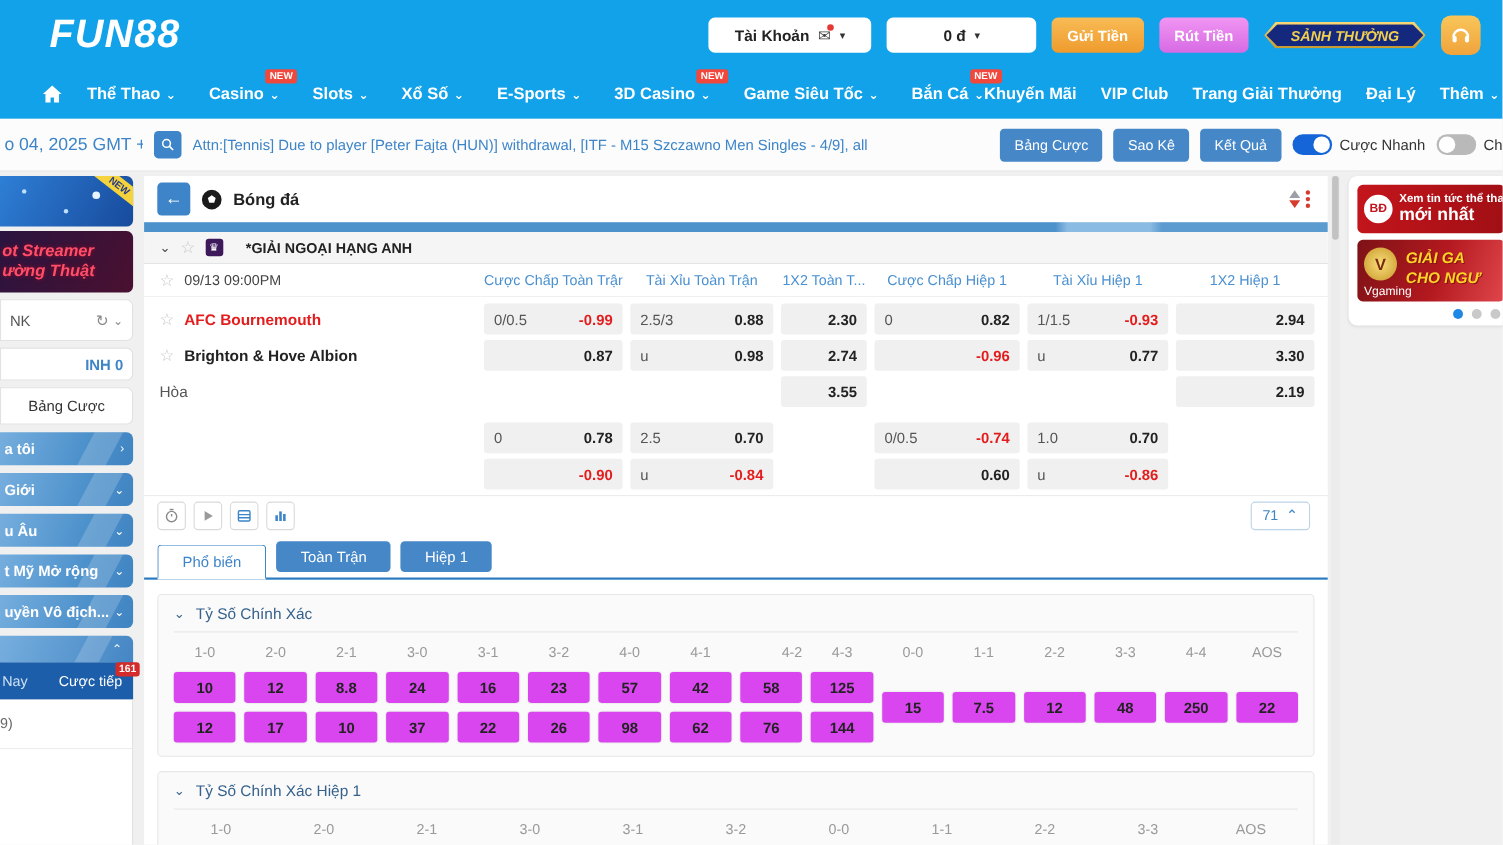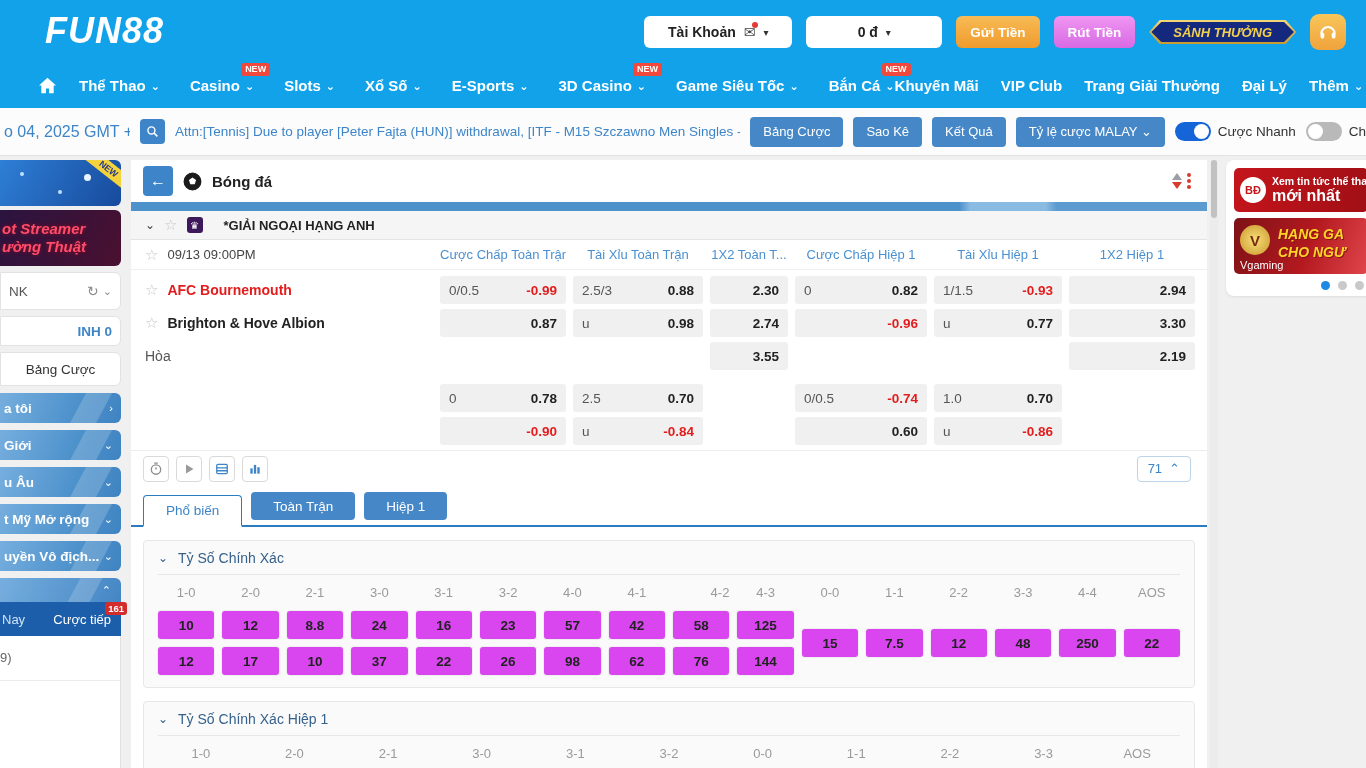--- a/index.html
+++ b/index.html
@@ -279,23 +279,20 @@
     <div class="tk-search">
       <svg width="13" height="13" viewBox="0 0 24 24">
         <circle cx="10" cy="10" r="6.5" stroke="#fff" stroke-width="2.6" fill="none"></circle>
         <path d="M15 15 21 21" stroke="#fff" stroke-width="2.8"></path>
       </svg>
     </div>
     <div class="tk-msg">Attn:[Tennis] Due to player [Peter Fajta (HUN)] withdrawal, [ITF - M15 Szczawno Men Singles - 4/9], all</div>
     <button class="tk-btn">Bảng Cược</button>
     <button class="tk-btn">Sao Kê</button>
     <button class="tk-btn">Kết Quả</button>
-    <button class="tk-btn">
-      <span>Tỷ lệ cược MALAY</span> ⌄
-    </button>
     <div class="toggle-wrap">
       <div class="toggle on">
           <span class="knob"></span>
         </div>
       <span class="toggle-label">Cược Nhanh</span>
     </div>
     <div class="toggle-wrap">
       <div class="toggle off">
           <span class="knob"></span>
         </div>
@@ -634,21 +631,21 @@
         <span class="news-logo">BĐ</span>
         <span class="news-txt">
           <div class="l1">Xem tin tức thể thao</div>
           <div class="l2">mới nhất</div>
         </span>
       </div>
       <div class="banner-vg">
         <span class="vg-v">V</span>
         <span class="vg-label">Vgaming</span>
         <span class="vg-txt">
-          <div>HẠNG GA</div>
+          <div>GIẢI GA</div>
           <div>CHO NGƯ</div>
         </span>
       </div>
       <div class="dots-row">
         <span class="dot-c active"></span>
         <span class="dot-c"></span>
         <span class="dot-c"></span>
       </div>
     </div>
   </div>

